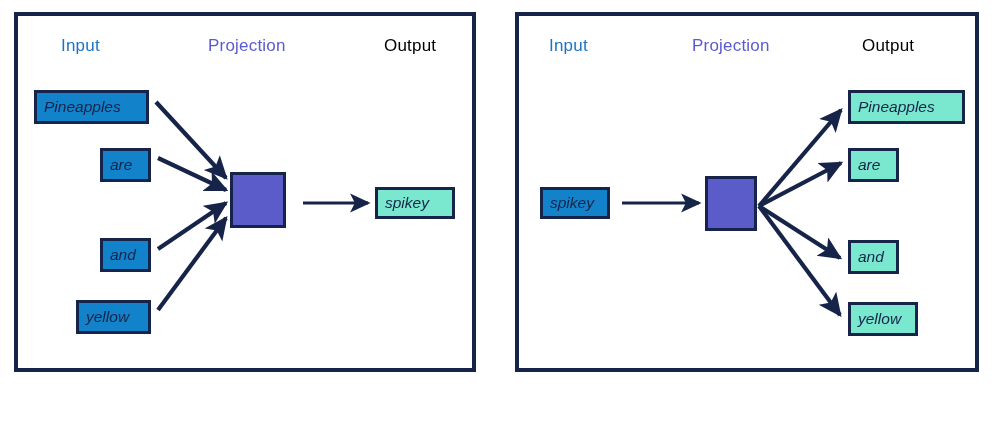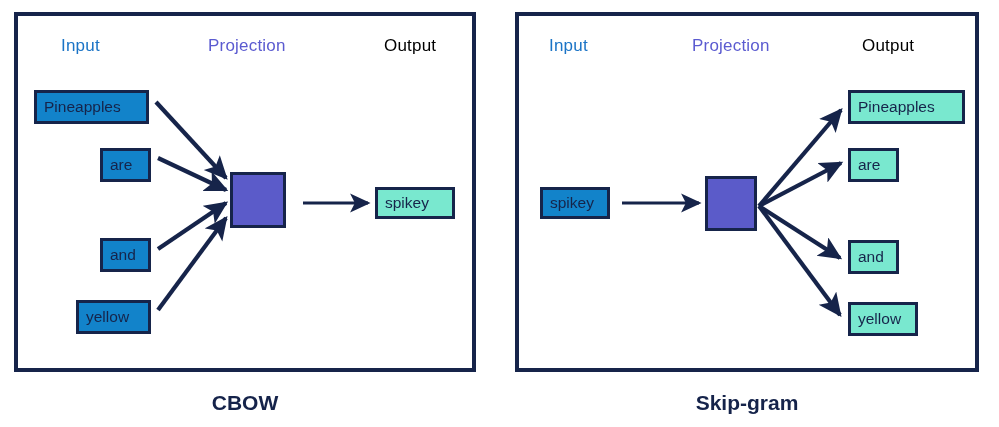--- a/index.html
+++ b/index.html
@@ -45,20 +45,21 @@
     box-sizing: border-box;
     border: 3px solid #16244a;
     display: flex;
     align-items: center;
     justify-content: flex-start;
     padding-left: 7px;
     font-size: 15.5px;
     color: #16244a;
     line-height: 1;
     white-space: nowrap;
+    font-style: italic;
   }
   .node-in  { background: #1283ca; }
   .node-out { background: #79e8cf; }
   .node-proj {
     position: absolute;
     box-sizing: border-box;
     background: #5b5bc9;
     border: 3px solid #16244a;
   }
 
@@ -139,16 +140,14 @@
     <line x1="622" y1="203" x2="699" y2="203" stroke="#16244a" stroke-width="3.2" fill="none" marker-end="url(#ah-thin)"></line>
 
     <g stroke="#16244a" stroke-width="4.2" fill="none" marker-end="url(#ah)">
       <line x1="759" y1="206" x2="841" y2="110"></line>
       <line x1="759" y1="206" x2="841" y2="163"></line>
       <line x1="759" y1="206" x2="840" y2="258"></line>
       <line x1="759" y1="206" x2="840" y2="315"></line>
     </g>
   </svg>
 
-  <div class="caption" id="caption-cbow">CBOW</div>
-  <div class="caption" id="caption-skip">Skip-gram</div>
 
 </div>
 
 </body></html>

